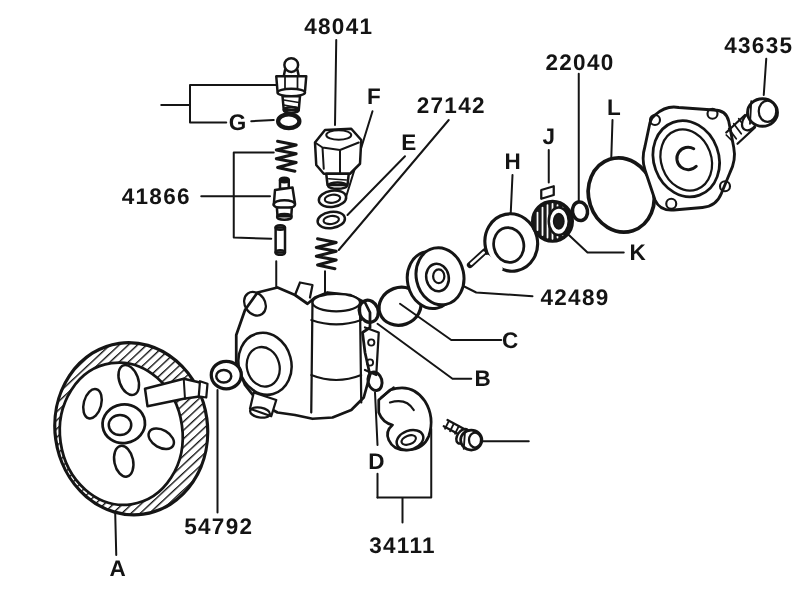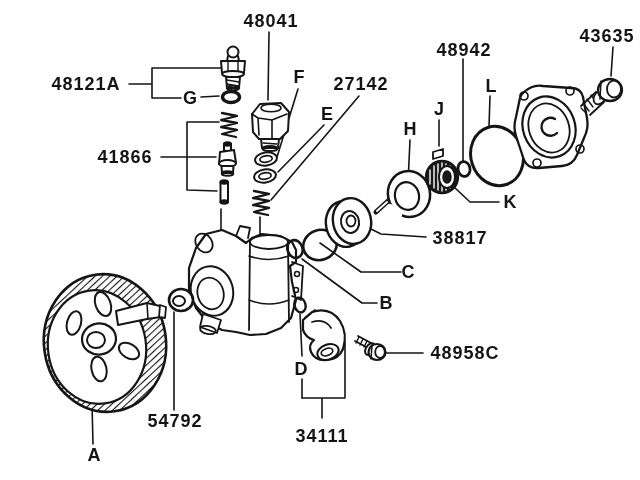--- a/index.html
+++ b/index.html
@@ -228,34 +228,32 @@
       <path d="M583,103 L589,111 M587,99 L593,107 M591,95 L597,103 M581,108 L586,113" stroke-width="1.4"></path>
       <ellipse cx="600" cy="97" rx="5.5" ry="8" transform="rotate(35 600 97)" fill="#fff" stroke-width="1.8"></ellipse>
       <ellipse cx="610" cy="90" rx="12" ry="11" fill="#fff" stroke-width="2.3"></ellipse>
       <ellipse cx="614" cy="89" rx="7" ry="8.5" stroke-width="1.8"></ellipse>
       <path d="M601,81 L600,99" stroke-width="1.5"></path>
     </g>
   </g>
 </svg>
 
 <div class="lbl" style="left:271px;top:21px">48041</div>
-<div class="lbl" style="left:86px;top:84px">48121A</div>
 <div class="lbl letter" style="left:190px;top:98px">G</div>
 <div class="lbl letter" style="left:299px;top:77px">F</div>
 <div class="lbl letter" style="left:327px;top:114px">E</div>
 <div class="lbl" style="left:361px;top:84px">27142</div>
 <div class="lbl" style="left:125px;top:157px">41866</div>
 <div class="lbl letter" style="left:410px;top:129px">H</div>
 <div class="lbl letter" style="left:439px;top:109px">J</div>
-<div class="lbl" style="left:464px;top:50px">48942</div>
+<div class="lbl" style="left:464px;top:50px">22040</div>
 <div class="lbl letter" style="left:491px;top:86px">L</div>
 <div class="lbl letter" style="left:510px;top:202px">K</div>
 <div class="lbl" style="left:607px;top:36px">43635</div>
-<div class="lbl" style="left:460px;top:238px">38817</div>
+<div class="lbl" style="left:460px;top:238px">42489</div>
 <div class="lbl letter" style="left:408px;top:272px">C</div>
 <div class="lbl letter" style="left:386px;top:303px">B</div>
 <div class="lbl letter" style="left:301px;top:369px">D</div>
-<div class="lbl" style="left:465px;top:353px">48958C</div>
 <div class="lbl" style="left:175px;top:421px">54792</div>
 <div class="lbl letter" style="left:94px;top:455px">A</div>
 <div class="lbl" style="left:322px;top:436px">34111</div>
 
 </div>
 
 </body></html>

